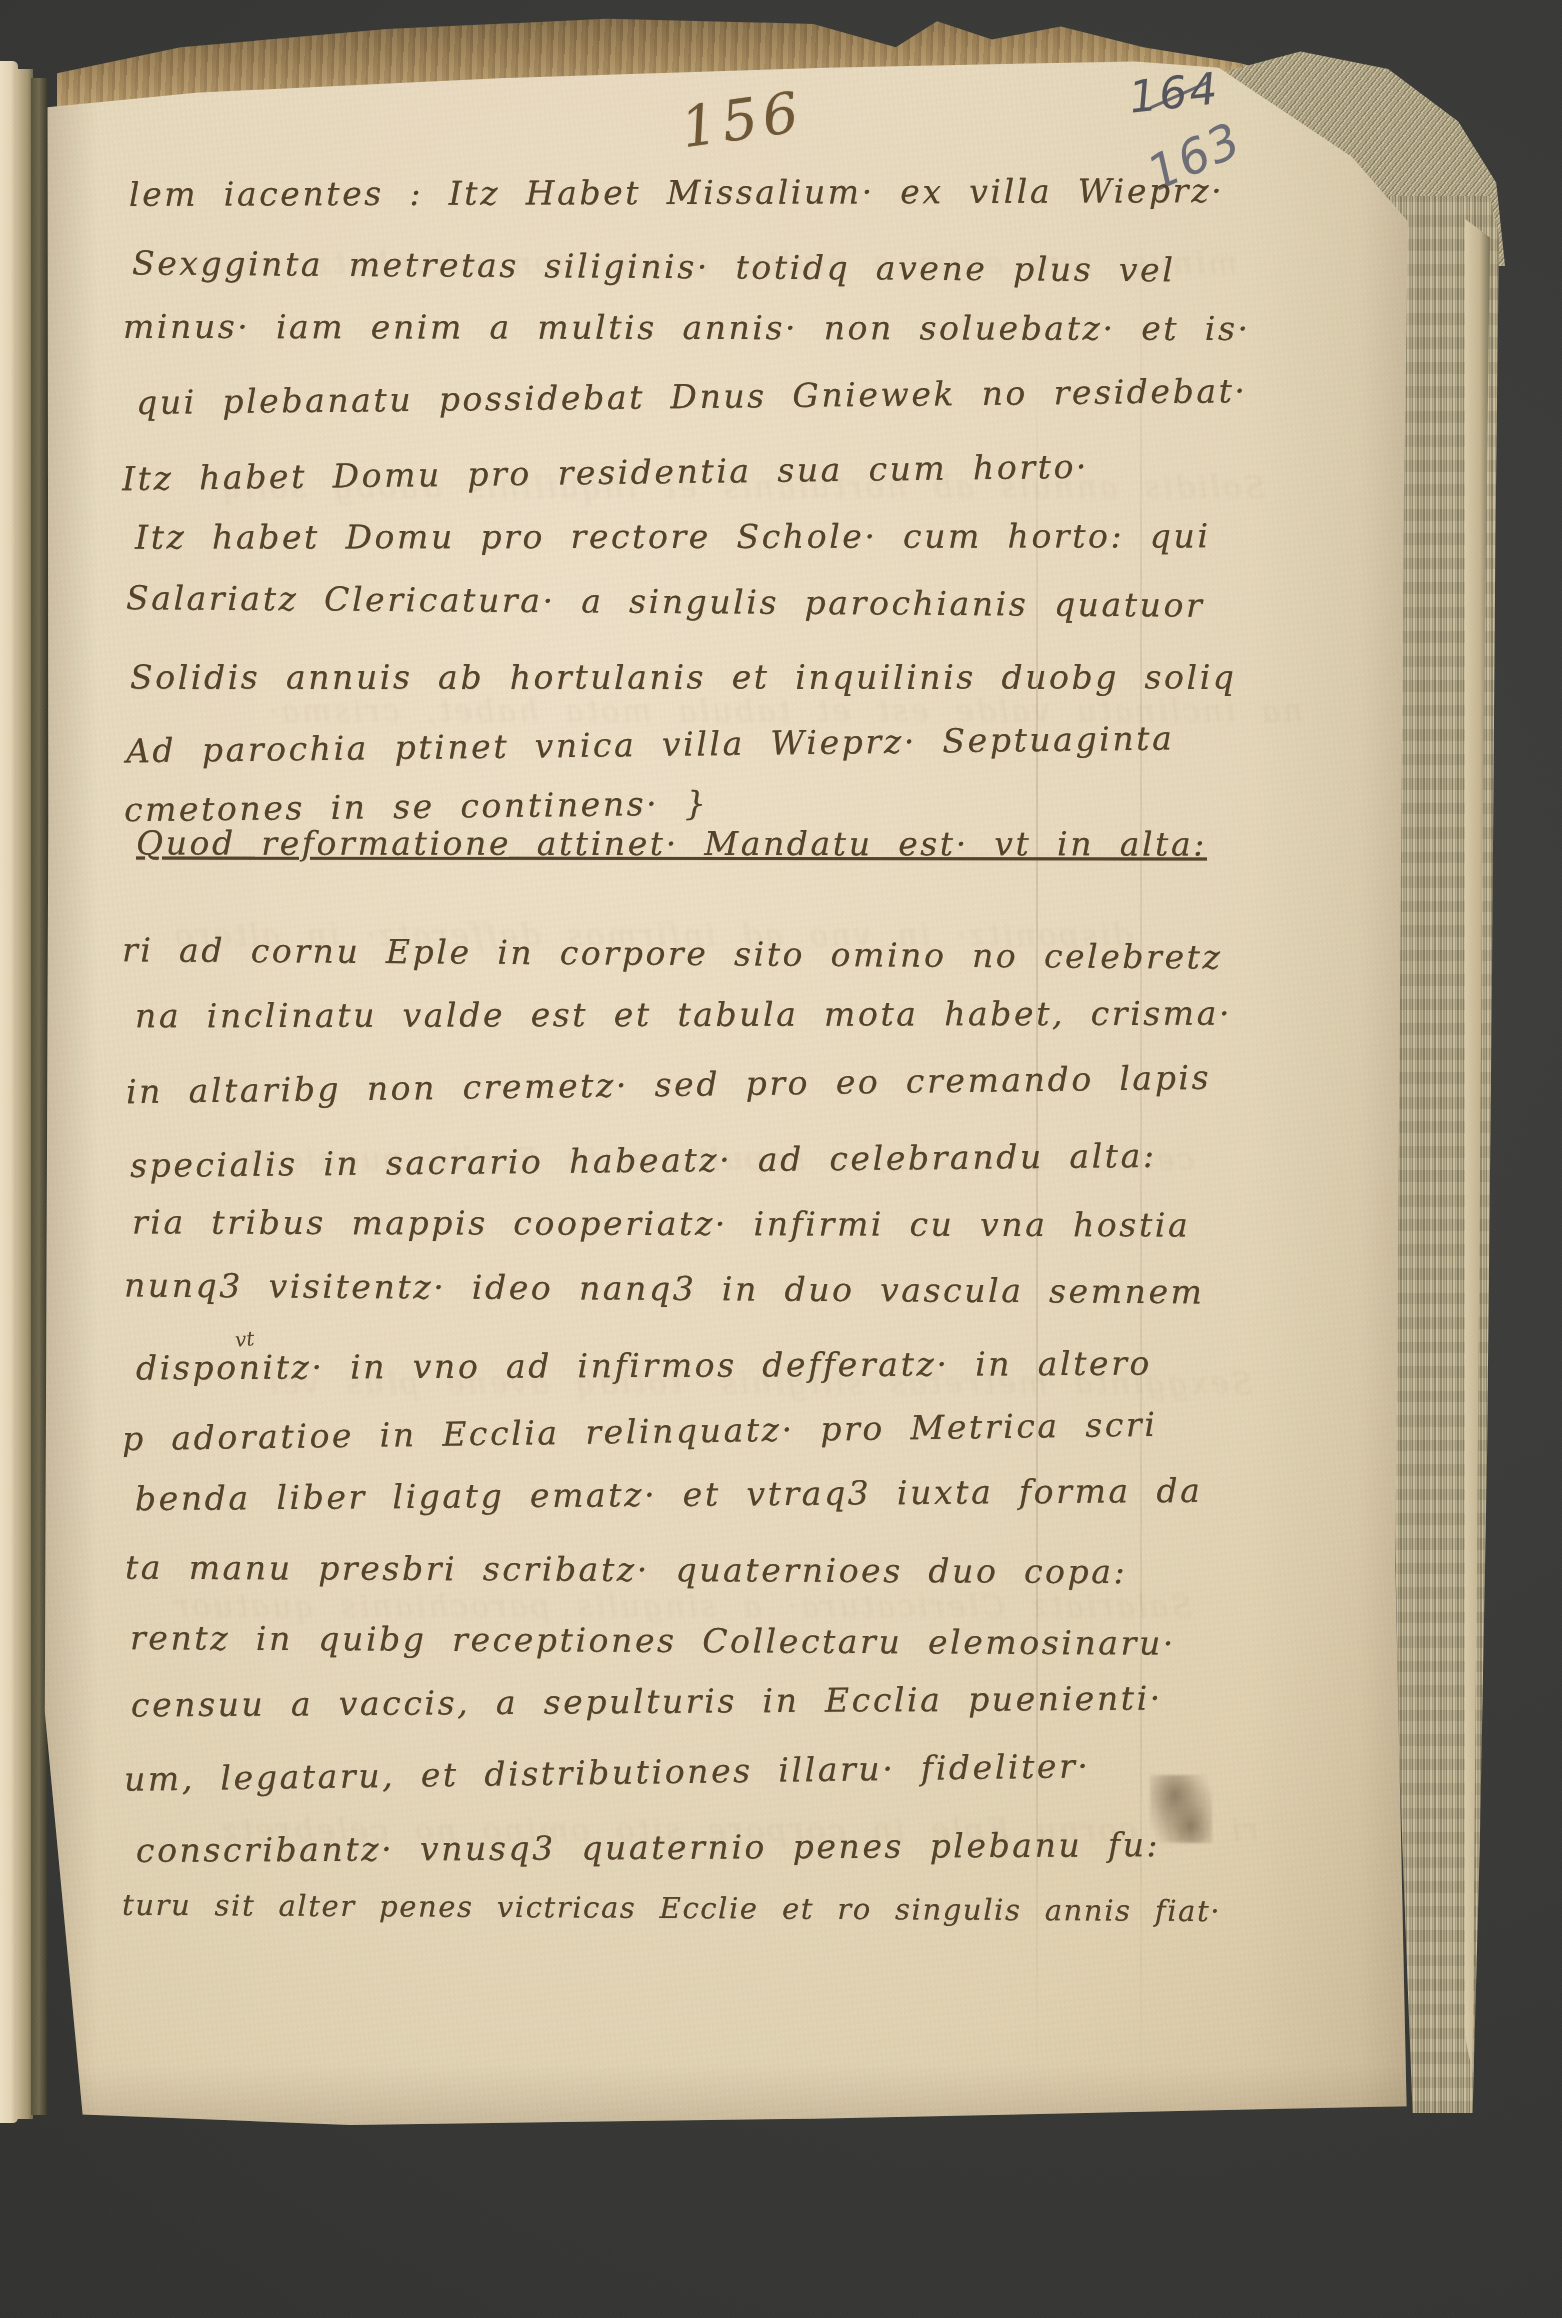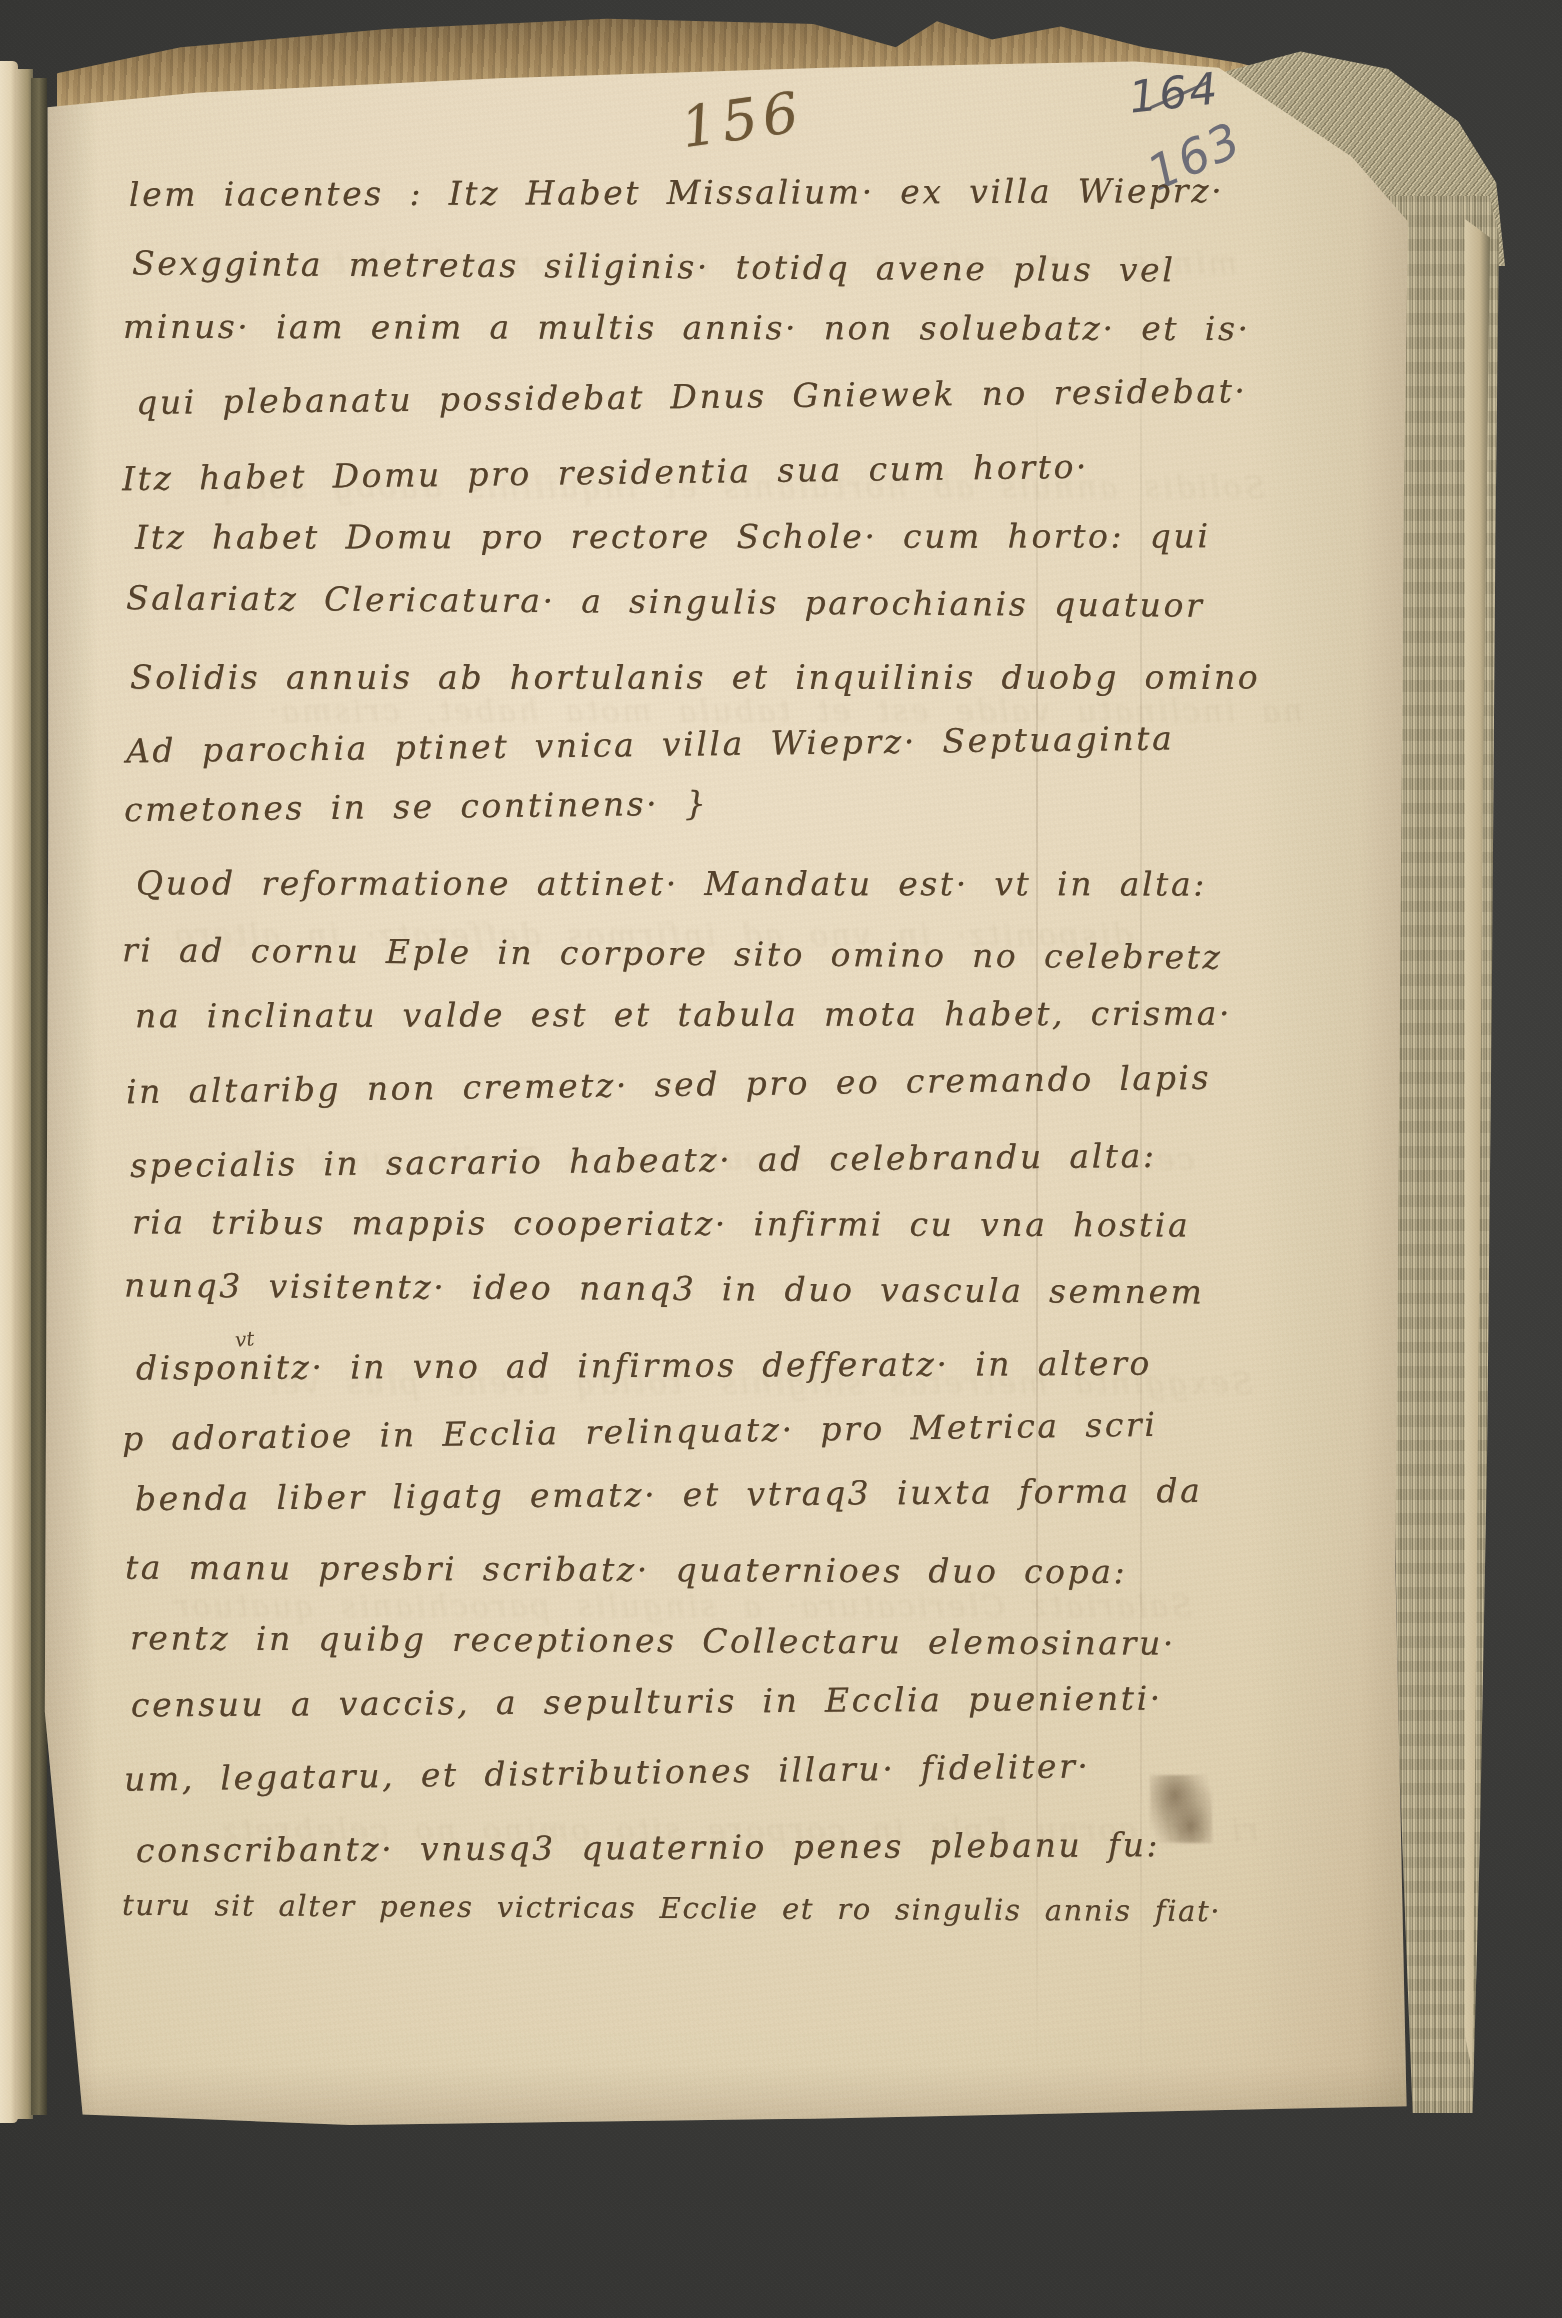--- a/index.html
+++ b/index.html
@@ -119,24 +119,24 @@
       <div class="ghost-line" style="left: 219px; top: 1812px;">ri ad cornu Eple in corpore sito omino no celebretz</div>
     </div>
   <div id="text-lines">
       <div class="ms-line" style="left: 129px; top: 173px; transform: rotate(-0.2deg);">lem iacentes : Itz Habet Missalium· ex villa Wieprz·</div>
       <div class="ms-line" style="left: 132px; top: 247px; transform: rotate(0.38deg);">Sexgginta metretas siliginis· totidq avene plus vel</div>
       <div class="ms-line" style="left: 123px; top: 308px; transform: rotate(0.11deg);">minus· iam enim a multis annis· non soluebatz· et is·</div>
       <div class="ms-line" style="left: 136px; top: 377px; transform: rotate(-0.61deg);">qui plebanatu possidebat Dnus Gniewek no residebat·</div>
       <div class="ms-line" style="left: 122px; top: 453px; transform: rotate(-0.73deg);">Itz habet Domu pro residentia sua cum horto·</div>
       <div class="ms-line" style="left: 135px; top: 517px; transform: rotate(-0.07deg);">Itz habet Domu pro rectore Schole· cum horto: qui</div>
       <div class="ms-line" style="left: 126px; top: 582px; transform: rotate(0.4deg);">Salariatz Clericatura· a singulis parochianis quatuor</div>
-      <div class="ms-line" style="left: 130px; top: 658px; transform: rotate(-0.01deg);">Solidis annuis ab hortulanis et inquilinis duobg omino</div>
+      <div class="ms-line" style="left: 130px; top: 658px; transform: rotate(-0.01deg);">Solidis annuis ab hortulanis et inquilinis duobg soliq</div>
       <div class="ms-line" style="left: 126px; top: 725px; transform: rotate(-0.7deg);">Ad parochia ptinet vnica villa Wieprz· Septuaginta</div>
       <div class="ms-line" style="left: 124px; top: 787px; transform: rotate(-0.66deg);">cmetones in se continens· }</div>
-      <div class="ms-line" style="left: 136px; top: 864px; transform: rotate(0.05deg);">Quod reformatione attinet· Mandatu est· vt in alta:</div>
+      <div class="ms-line" style="left: 136px; top: 824px; transform: rotate(0.05deg); text-decoration: underline;">Quod reformatione attinet· Mandatu est· vt in alta:</div>
       <div class="ms-line" style="left: 122px; top: 934px; transform: rotate(0.39deg);">ri ad cornu Eple in corpore sito omino no celebretz</div>
       <div class="ms-line" style="left: 135px; top: 995px; transform: rotate(-0.14deg);">na inclinatu valde est et tabula mota habet, crisma·</div>
       <div class="ms-line" style="left: 126px; top: 1065px; transform: rotate(-0.76deg);">in altaribg non cremetz· sed pro eo cremando lapis</div>
       <div class="ms-line" style="left: 130px; top: 1141px; transform: rotate(-0.56deg);">specialis in sacrario habeatz· ad celebrandu alta:</div>
       <div class="ms-line" style="left: 132px; top: 1204px; transform: rotate(0.16deg);">ria tribus mappis cooperiatz· infirmi cu vna hostia</div>
       <div class="ms-line" style="left: 124px; top: 1269px; transform: rotate(0.36deg);">nunq3 visitentz· ideo nanq3 in duo vascula semnem</div>
       <div class="ms-line" style="left: 136px; top: 1346px; transform: rotate(-0.27deg);">disponitz· in vno ad infirmos defferatz· in altero</div>
       <div class="ms-line" style="left: 122px; top: 1412px; transform: rotate(-0.79deg);">p adoratioe in Ecclia relinquatz· pro Metrica scri</div>
       <div class="ms-line" style="left: 135px; top: 1475px; transform: rotate(-0.45deg);">benda liber ligatg ematz· et vtraq3 iuxta forma da</div>
       <div class="ms-line" style="left: 125px; top: 1550px; transform: rotate(0.26deg);">ta manu presbri scribatz· quaternioes duo copa:</div>

